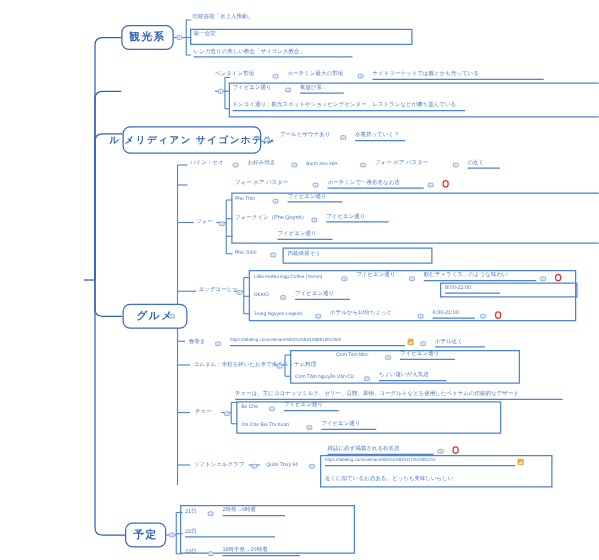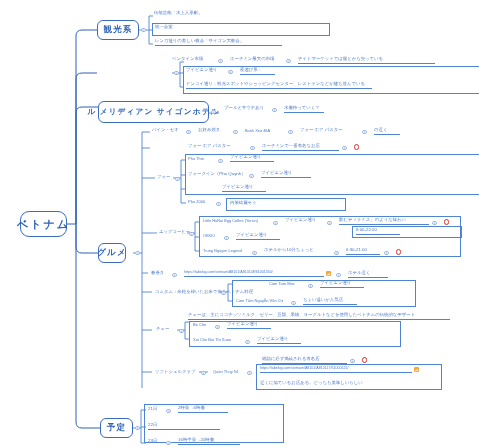--- a/index.html
+++ b/index.html
@@ -170,23 +170,20 @@
       <path d="M199 372 H208"></path>
 
       <path d="M133 428 H141"></path>
       <path d="M141 410 V443"></path>
       <path d="M141 410 H146"></path>
       <path d="M141 427 H146"></path>
       <path d="M141 443 H146"></path>
     </g>
   </svg>
 
-  <div class="node box root" style="left:20px;top:211px;width:47px;height:26px;">
-    <span>ベトナム</span>
-  </div>
 
   <div class="node box lvl1" style="left:97px;top:20px;width:42px;height:20px;">
     <span>観光系</span>
   </div>
   <div class="toggle" style="left:141px;top:27.7px;"></div>
 
   <div class="node plain" style="left:154px;top:11px;">伝統芸能「水上人形劇」</div>
   <div class="grpbox" style="left:152px;top:23px;width:178px;height:13px;"></div>
   <div class="node plain" style="left:155px;top:25px;">統一会堂</div>
   <div class="node leaf" style="left:155px;top:39px;width:127px;">レンガ造りの美しい教会「サイゴン大教会」</div>
@@ -207,21 +204,21 @@
 
   <div class="node box lvl1" style="left:98px;top:101px;width:111px;height:22px;font-size:7.6px;">
     <span>ル メリディアン サイゴンホテル</span>
   </div>
   <div class="toggle" style="left:211px;top:109.7px;"></div>
 
   <div class="node plain" style="left:224px;top:106px;">プールとサウナあり</div>
   <div class="toggle" style="left:272px;top:107.7px;"></div>
   <div class="node leaf" style="left:284px;top:106px;width:40px;">水着持っていく？</div>
 
-  <div class="node box lvl1" style="left:98px;top:243px;width:28px;height:20px;">
+  <div class="node box lvl1" style="left:98px;top:243px;width:52px;height:20px;">
     <span>グルメ</span>
   </div>
   <div class="toggle" style="left:135px;top:250.7px;"></div>
 
   <div class="node plain" style="left:152px;top:128px;">バイン・セオ</div>
   <div class="toggle" style="left:186px;top:129.7px;"></div>
   <div class="node plain" style="left:198px;top:128px;">お好み焼き</div>
   <div class="toggle" style="left:233px;top:129.7px;"></div>
   <div class="node plain latin" style="left:245px;top:128.5px;font-size:3.9px;">Banh Xeo 46A</div>
   <div class="toggle" style="left:288px;top:129.7px;"></div>

